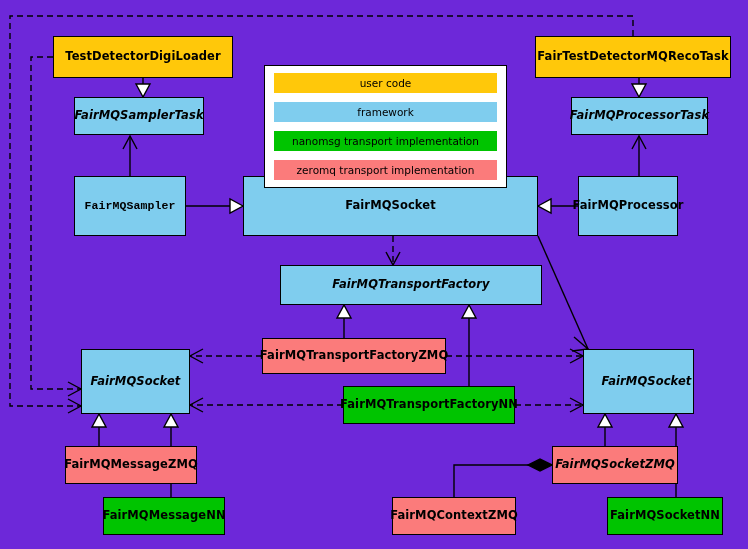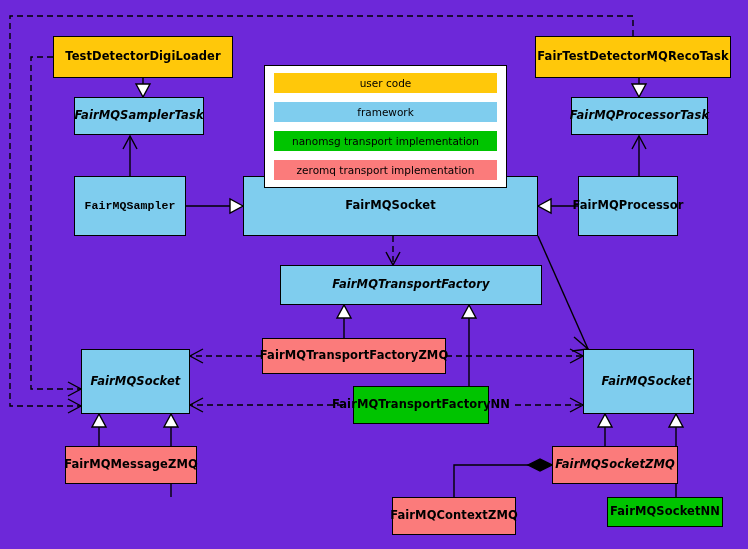--- a/index.html
+++ b/index.html
@@ -187,27 +187,28 @@
 
   <div class="node bold c-user" style="left:53px;  top:36px;  width:180px; height:42px;">TestDetectorDigiLoader</div>
   <div class="node italic c-framework" style="left:74px;  top:97px;  width:130px; height:38px;">FairMQSamplerTask</div>
   <div class="node bold c-user" style="left:535px; top:36px;  width:196px; height:42px;">FairTestDetectorMQRecoTask</div>
   <div class="node italic c-framework" style="left:571px; top:97px;  width:137px; height:38px;">FairMQProcessorTask</div>
   <div class="node bold c-framework" style="left:74px;  top:176px; width:112px; height:60px;font-family:Liberation Mono, monospace;">FairMQSampler</div>
   <div class="node bold c-framework" style="left:243px; top:176px; width:295px; height:60px;">FairMQSocket</div>
   <div class="node bold c-framework" style="left:578px; top:176px; width:100px; height:60px;">FairMQProcessor</div>
   <div class="node italic c-framework" style="left:262px; top:265px; width:262px; height:40px;margin-left:18px;">FairMQTransportFactory</div>
   <div class="node bold c-zeromq" style="left:262px; top:338px; width:184px; height:36px;text-align:right;">FairMQTransportFactoryZMQ</div>
-  <div class="node bold c-nanomsg" style="left:343px; top:386px; width:136px; height:38px;margin-left:10px;">FairMQTransportFactoryNN</div>
+  <div class="node bold c-nanomsg" style="left:343px; top:386px; width:172px; height:38px;">FairMQTransportFactoryNN</div>
   <div class="node italic c-framework" style="left:81px;  top:349px; width:109px; height:65px;">FairMQSocket</div>
   <div class="node italic c-framework" style="left:583px; top:349px; width:111px; height:65px;padding-left:16px;">FairMQSocket</div>
   <div class="node bold c-zeromq" style="left:33px;  top:446px; width:132px; height:38px;margin-left:32px;">FairMQMessageZMQ</div>
+  <div class="node bold c-nanomsg" style="left:103px; top:497px; width:122px; height:38px;">FairMQMessageNN</div>
   <div class="node bold c-zeromq" style="left:552px; top:446px; width:126px; height:38px;font-style:italic;">FairMQSocketZMQ</div>
   <div class="node bold c-zeromq" style="left:392px; top:497px; width:124px; height:38px;">FairMQContextZMQ</div>
-  <div class="node bold c-nanomsg" style="left:607px; top:497px; width:116px; height:30px;">FairMQSocketNN</div>
+  <div class="node bold c-nanomsg" style="left:607px; top:497px; width:116px; height:38px;">FairMQSocketNN</div>
 
   <div id="legend">
     <div class="legend-row c-user">user code</div>
     <div class="legend-row c-framework">framework</div>
     <div class="legend-row c-nanomsg">nanomsg transport implementation</div>
     <div class="legend-row c-zeromq">zeromq transport implementation</div>
   </div>
 
 </div>
 

